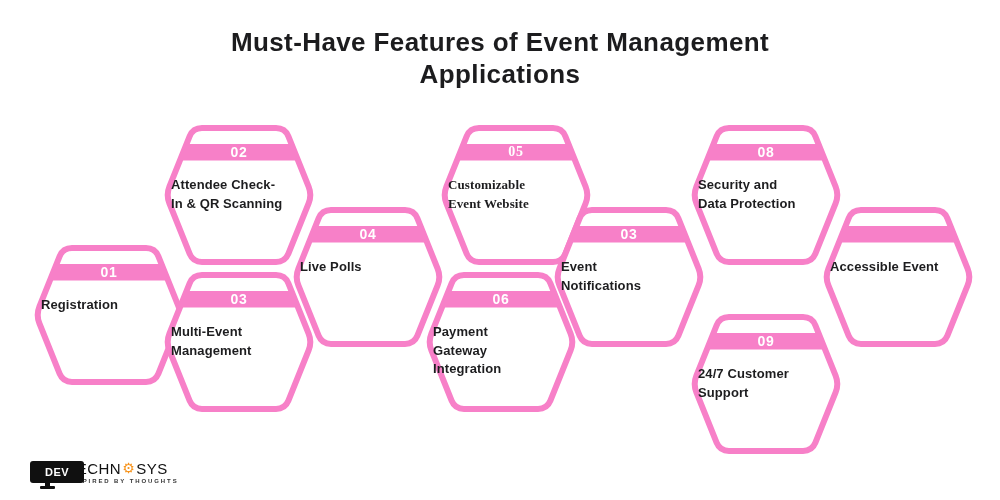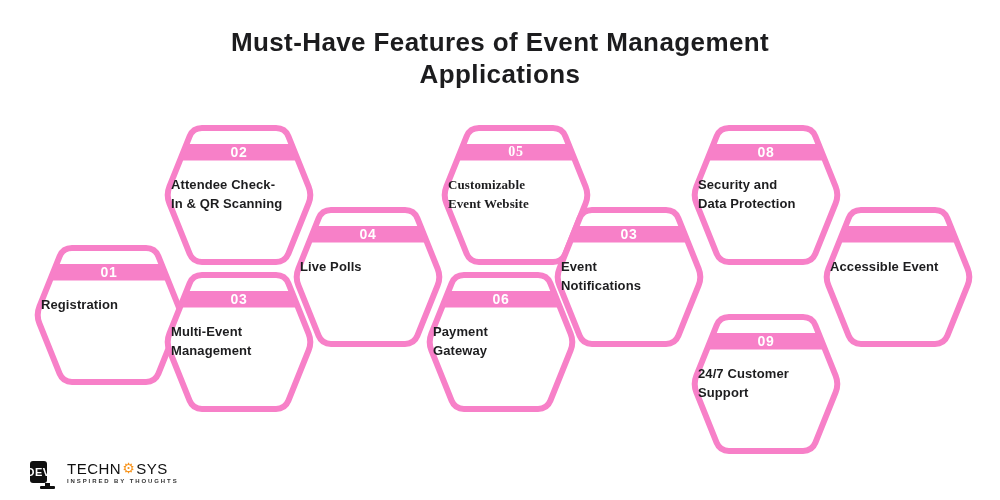--- a/index.html
+++ b/index.html
@@ -94,21 +94,21 @@
     display: flex;
     align-items: flex-start;
   }
   .logo-monitor {
     position: relative;
     width: 35px;
     height: 29px;
     flex: 0 0 auto;
   }
   .monitor-screen {
-    width: 17px;
+    width: 54px;
     height: 22px;
     background: var(--logo-dark);
     border-radius: 3px;
     display: flex;
     align-items: center;
     justify-content: center;
   }
   .logo-dev {
     color: #ffffff;
     font-weight: bold;
@@ -253,20 +253,21 @@
           <path d="M 39 3 L 113 3 Q 122 3 125.4 11.3 L 145.6 61.7 Q 149 70 145.6 78.3 L 125.4 128.7 Q 122 137 113 137 L 39 137 Q 30 137 26.6 128.7 L 6.4 78.3 Q 3 70 6.4 61.7 L 26.6 11.3 Q 30 3 39 3 Z"></path>
         </clipPath>
       </defs>
       <path class="hex-outline" d="M 39 3 L 113 3 Q 122 3 125.4 11.3 L 145.6 61.7 Q 149 70 145.6 78.3 L 125.4 128.7 Q 122 137 113 137 L 39 137 Q 30 137 26.6 128.7 L 6.4 78.3 Q 3 70 6.4 61.7 L 26.6 11.3 Q 30 3 39 3 Z"></path>
       <rect class="band" x="-4" y="19" width="160" height="16.5" clip-path="url(#hexclip-06)"></rect>
     </svg>
     <div class="hex-number">06</div>
     <div class="hex-label">
           <div class="hex-line">Payment</div>
           <div class="hex-line">Gateway</div>
+          <div class="hex-line">Integration</div>
         </div>
   </div>
       <div class="hex hex-07">
     <svg viewBox="0 0 152 140">
       <defs>
         <clipPath class="hex-clip" id="hexclip-07">
           <path d="M 39 3 L 113 3 Q 122 3 125.4 11.3 L 145.6 61.7 Q 149 70 145.6 78.3 L 125.4 128.7 Q 122 137 113 137 L 39 137 Q 30 137 26.6 128.7 L 6.4 78.3 Q 3 70 6.4 61.7 L 26.6 11.3 Q 30 3 39 3 Z"></path>
         </clipPath>
       </defs>
       <path class="hex-outline" d="M 39 3 L 113 3 Q 122 3 125.4 11.3 L 145.6 61.7 Q 149 70 145.6 78.3 L 125.4 128.7 Q 122 137 113 137 L 39 137 Q 30 137 26.6 128.7 L 6.4 78.3 Q 3 70 6.4 61.7 L 26.6 11.3 Q 30 3 39 3 Z"></path>

